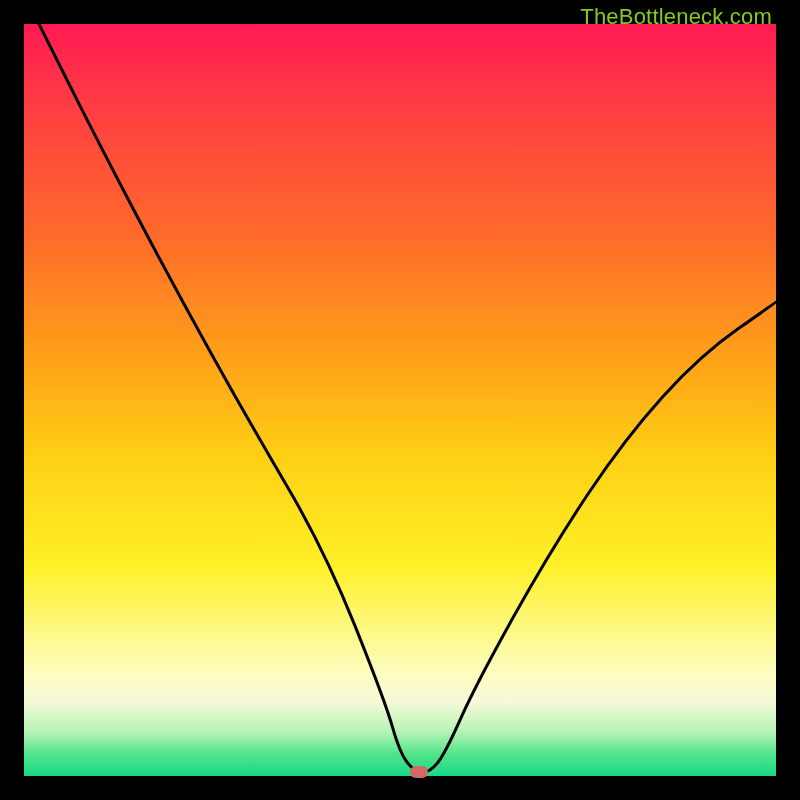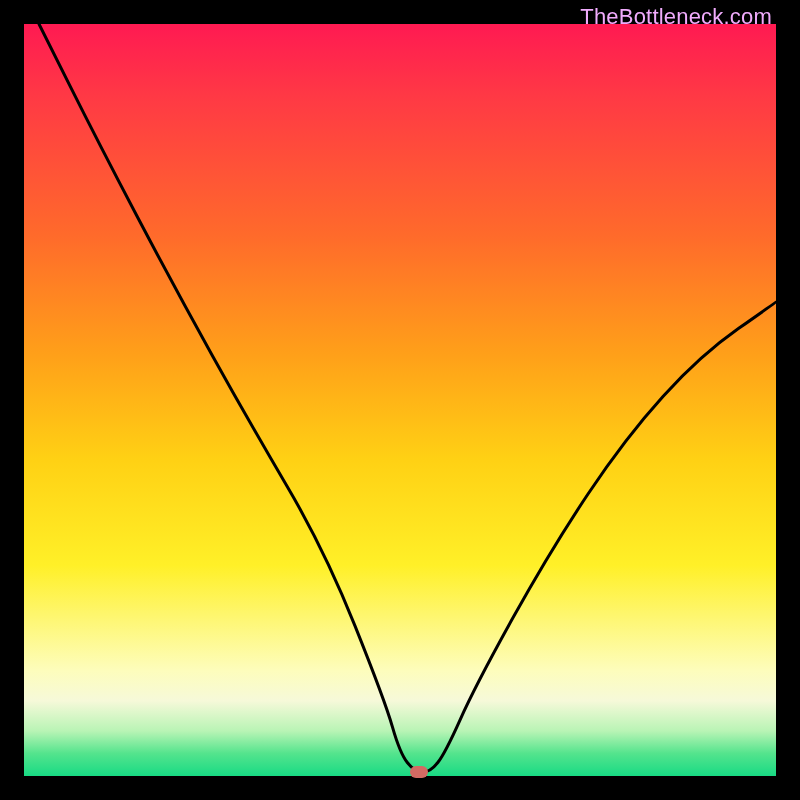--- a/index.html
+++ b/index.html
@@ -39,21 +39,21 @@
       #54e48d 97%,
       #18da84 100%
     );
   }
   .watermark {
     position: absolute;
     top: 4px;
     right: 28px;
     font-family: Arial, Helvetica, sans-serif;
     font-size: 22px;
-    color: #f0abfc;
+    color: #84cc16;
     letter-spacing: 0.2px;
   }
   svg.curve {
     position: absolute;
     left: 0;
     top: 0;
     width: 752px;
     height: 752px;
   }
   .marker {

